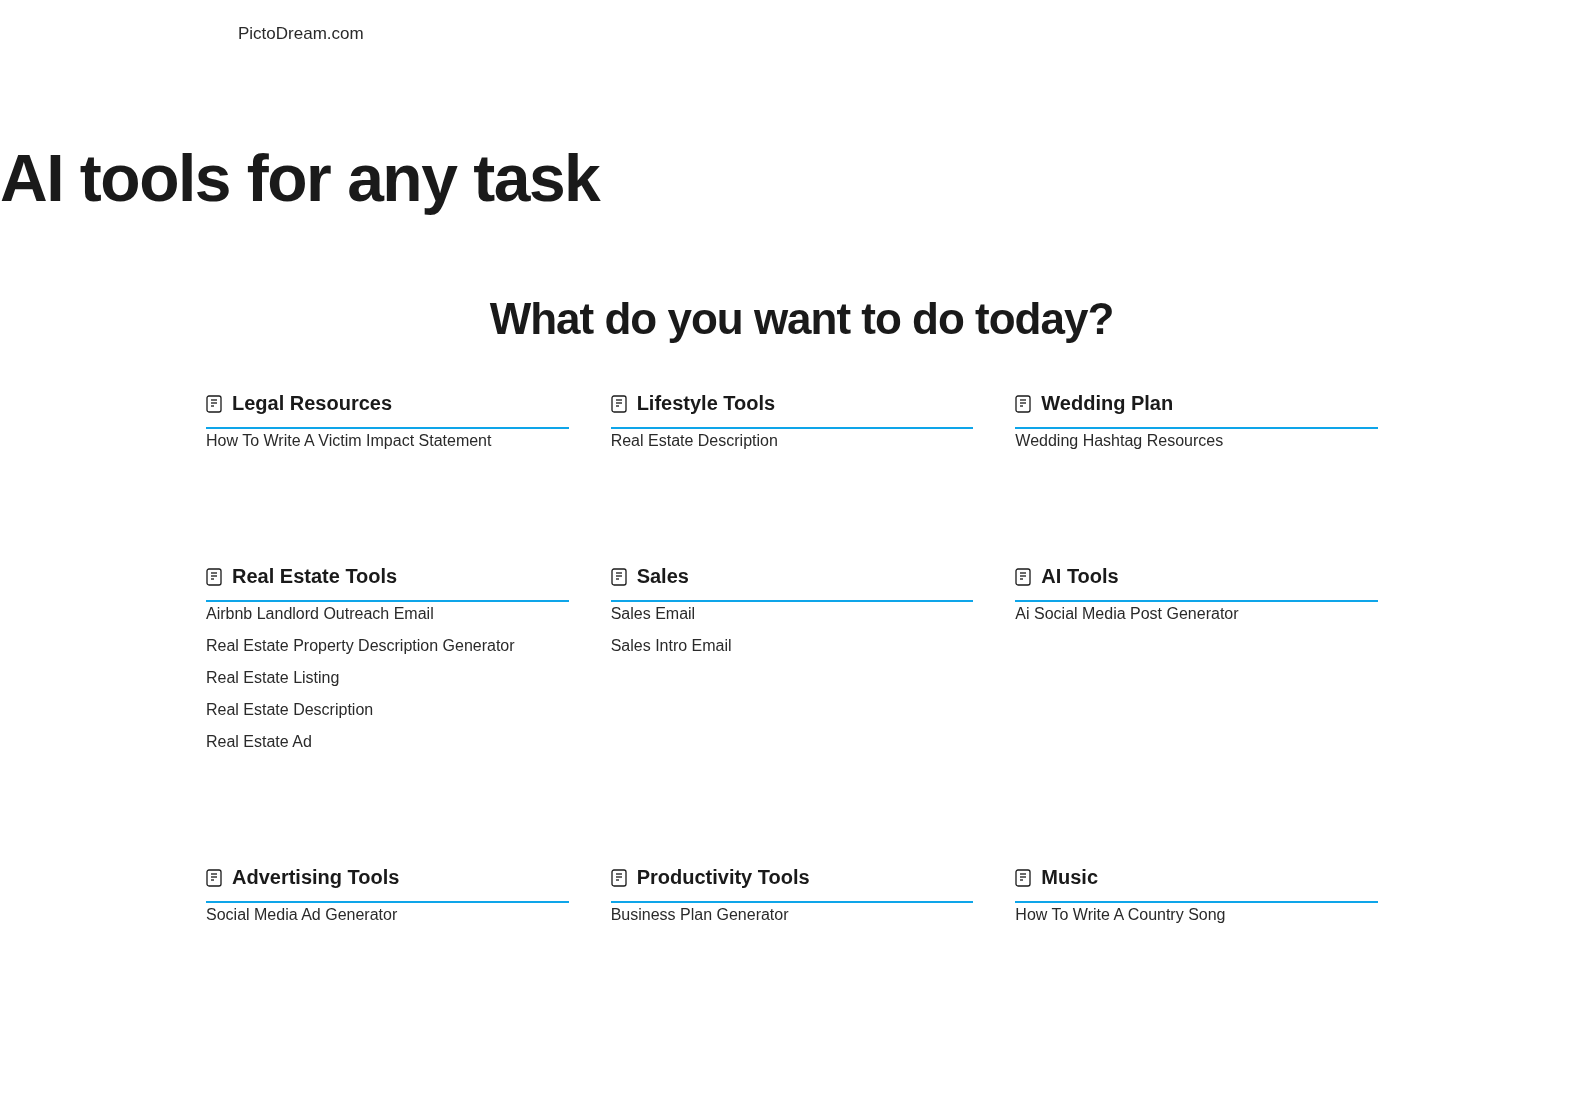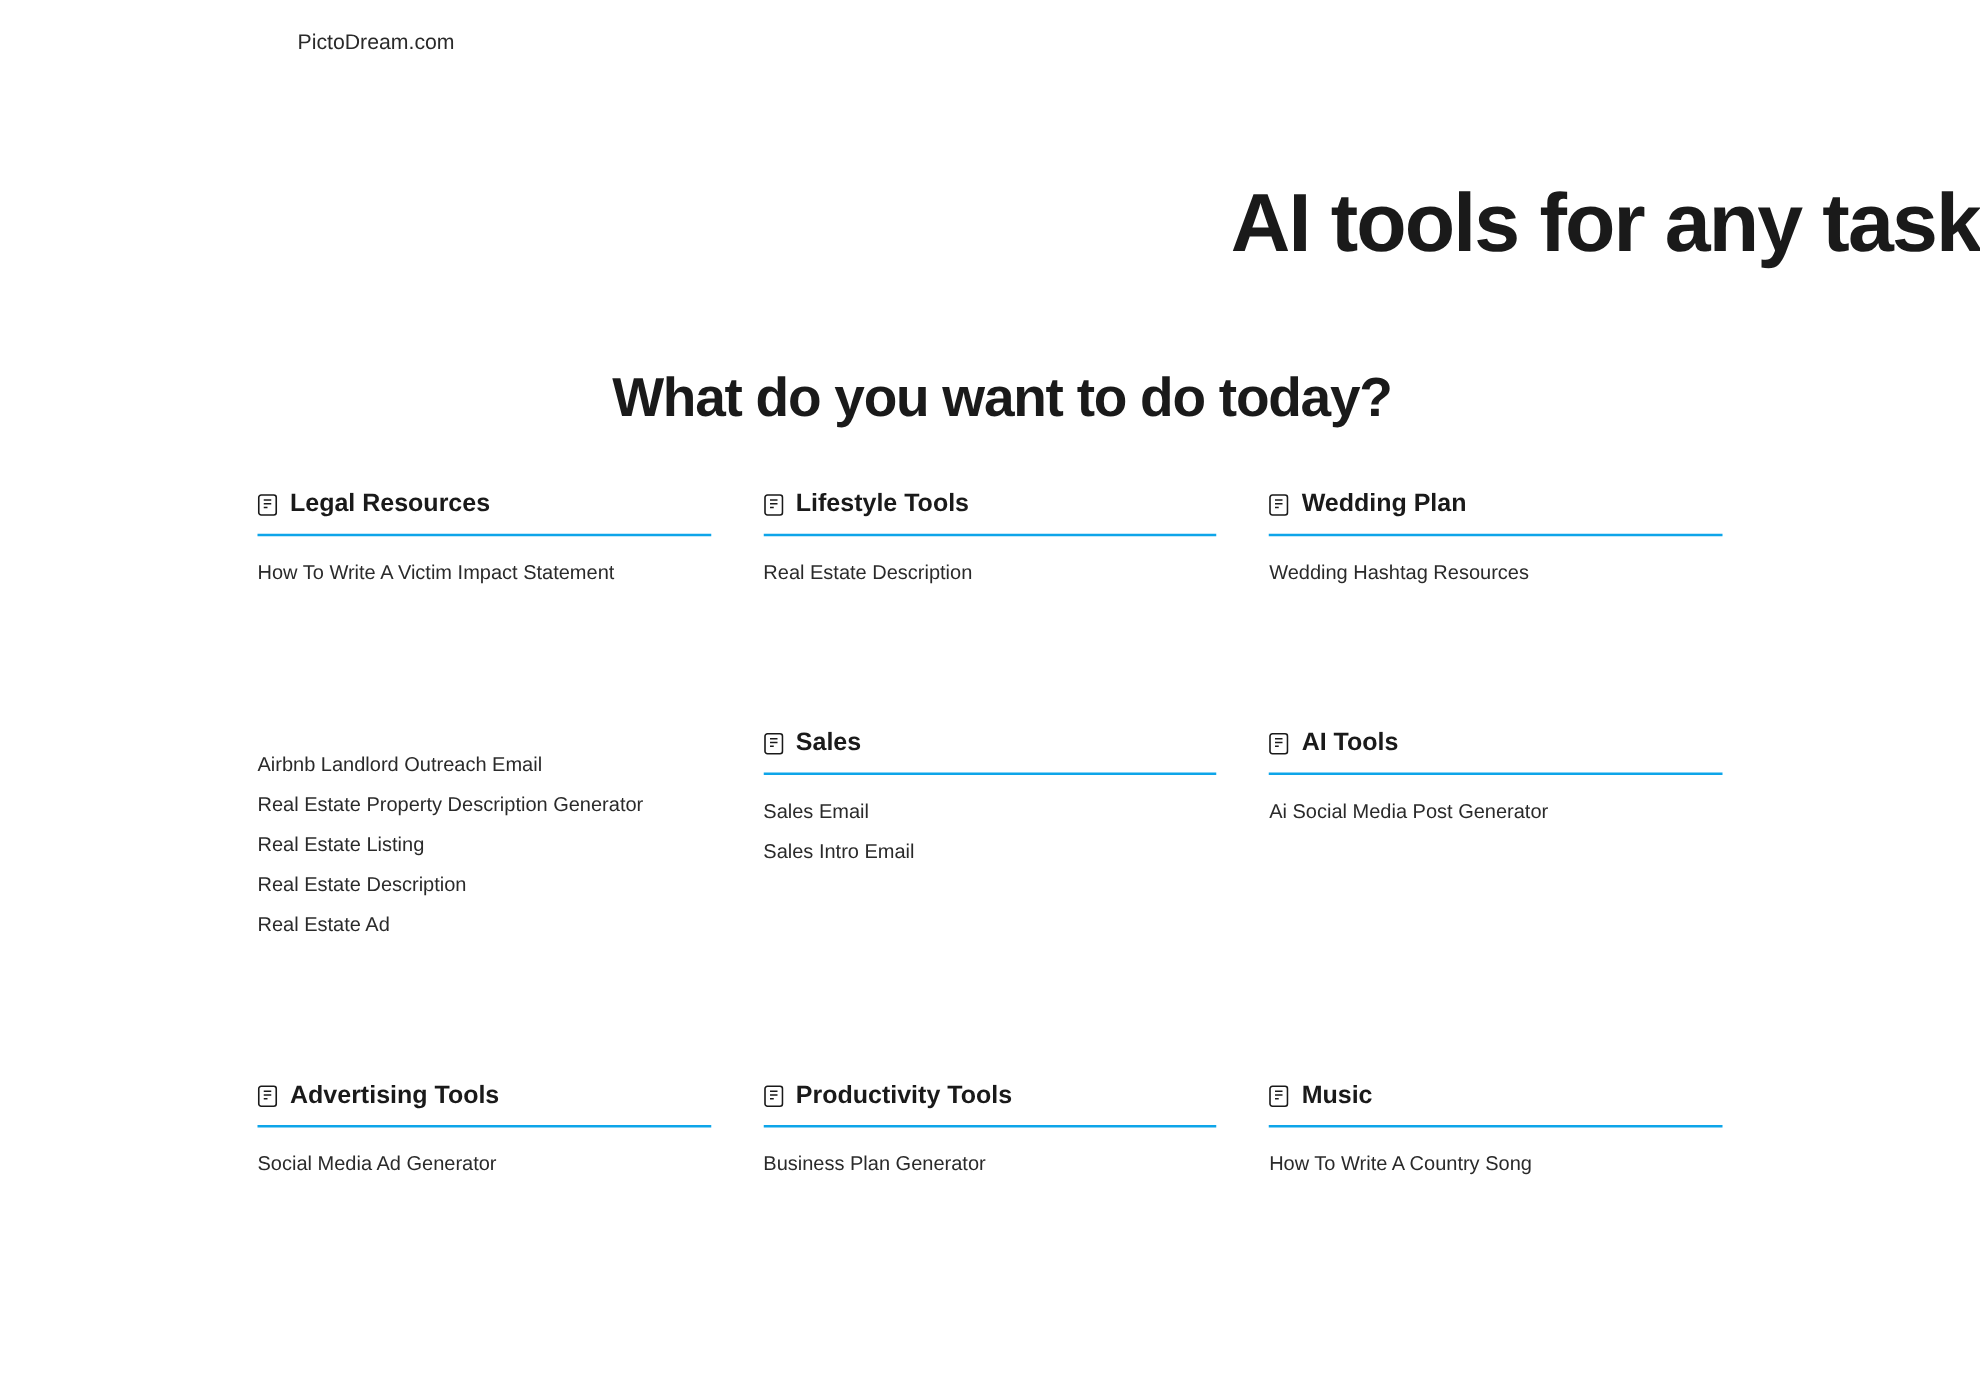--- a/index.html
+++ b/index.html
@@ -16,21 +16,21 @@
     .header {
       padding: 24px 32px;
     }
     .logo {
       font-size: 17px;
       font-weight: 400;
       color: #2a2a2a;
       margin-left: 206px;
     }
     .hero {
-      text-align: right;
+      text-align: left;
       margin-top: 72px;
     }
     .hero-title {
       font-size: 66px;
       font-weight: 800;
       letter-spacing: -1.5px;
       color: #1a1a1a;
     }
     .hero-subtitle {
       font-size: 20px;
@@ -72,21 +72,20 @@
     }
     .card-title {
       font-size: 20px;
       font-weight: 700;
       color: #1a1a1a;
     }
     .card-links {
       display: flex;
       flex-direction: column;
       gap: 8px;
-      margin-top: 18px;
       padding-bottom: 80px;
     }
     .card-link {
       font-size: 16px;
       color: #2a2a2a;
       text-decoration: none;
       cursor: pointer;
       line-height: 1.5;
     }
   </style>
@@ -150,20 +149,31 @@
         </svg>
       </span>
       <span class="card-title">Wedding Plan</span>
     </div>
     <div class="card-links">
       <a class="card-link">Wedding Hashtag Resources</a>
     </div>
   </div>
 
   <div class="card">
+    <div class="card-header">
+      <span class="card-icon">
+        <svg viewBox="0 0 16 18" fill="none" stroke="#1a1a1a" stroke-width="1.3">
+          <rect x="1" y="1" width="14" height="16" rx="2"></rect>
+          <line x1="5" y1="5" x2="11" y2="5"></line>
+          <line x1="5" y1="8" x2="11" y2="8"></line>
+          <line x1="5" y1="11" x2="8" y2="11"></line>
+        </svg>
+      </span>
+      <span class="card-title">Real Estate Tools</span>
+    </div>
     <div class="card-links">
       <a class="card-link">Airbnb Landlord Outreach Email</a>
       <a class="card-link">Real Estate Property Description Generator</a>
       <a class="card-link">Real Estate Listing</a>
       <a class="card-link">Real Estate Description</a>
       <a class="card-link">Real Estate Ad</a>
     </div>
   </div>
 
   <div class="card">

